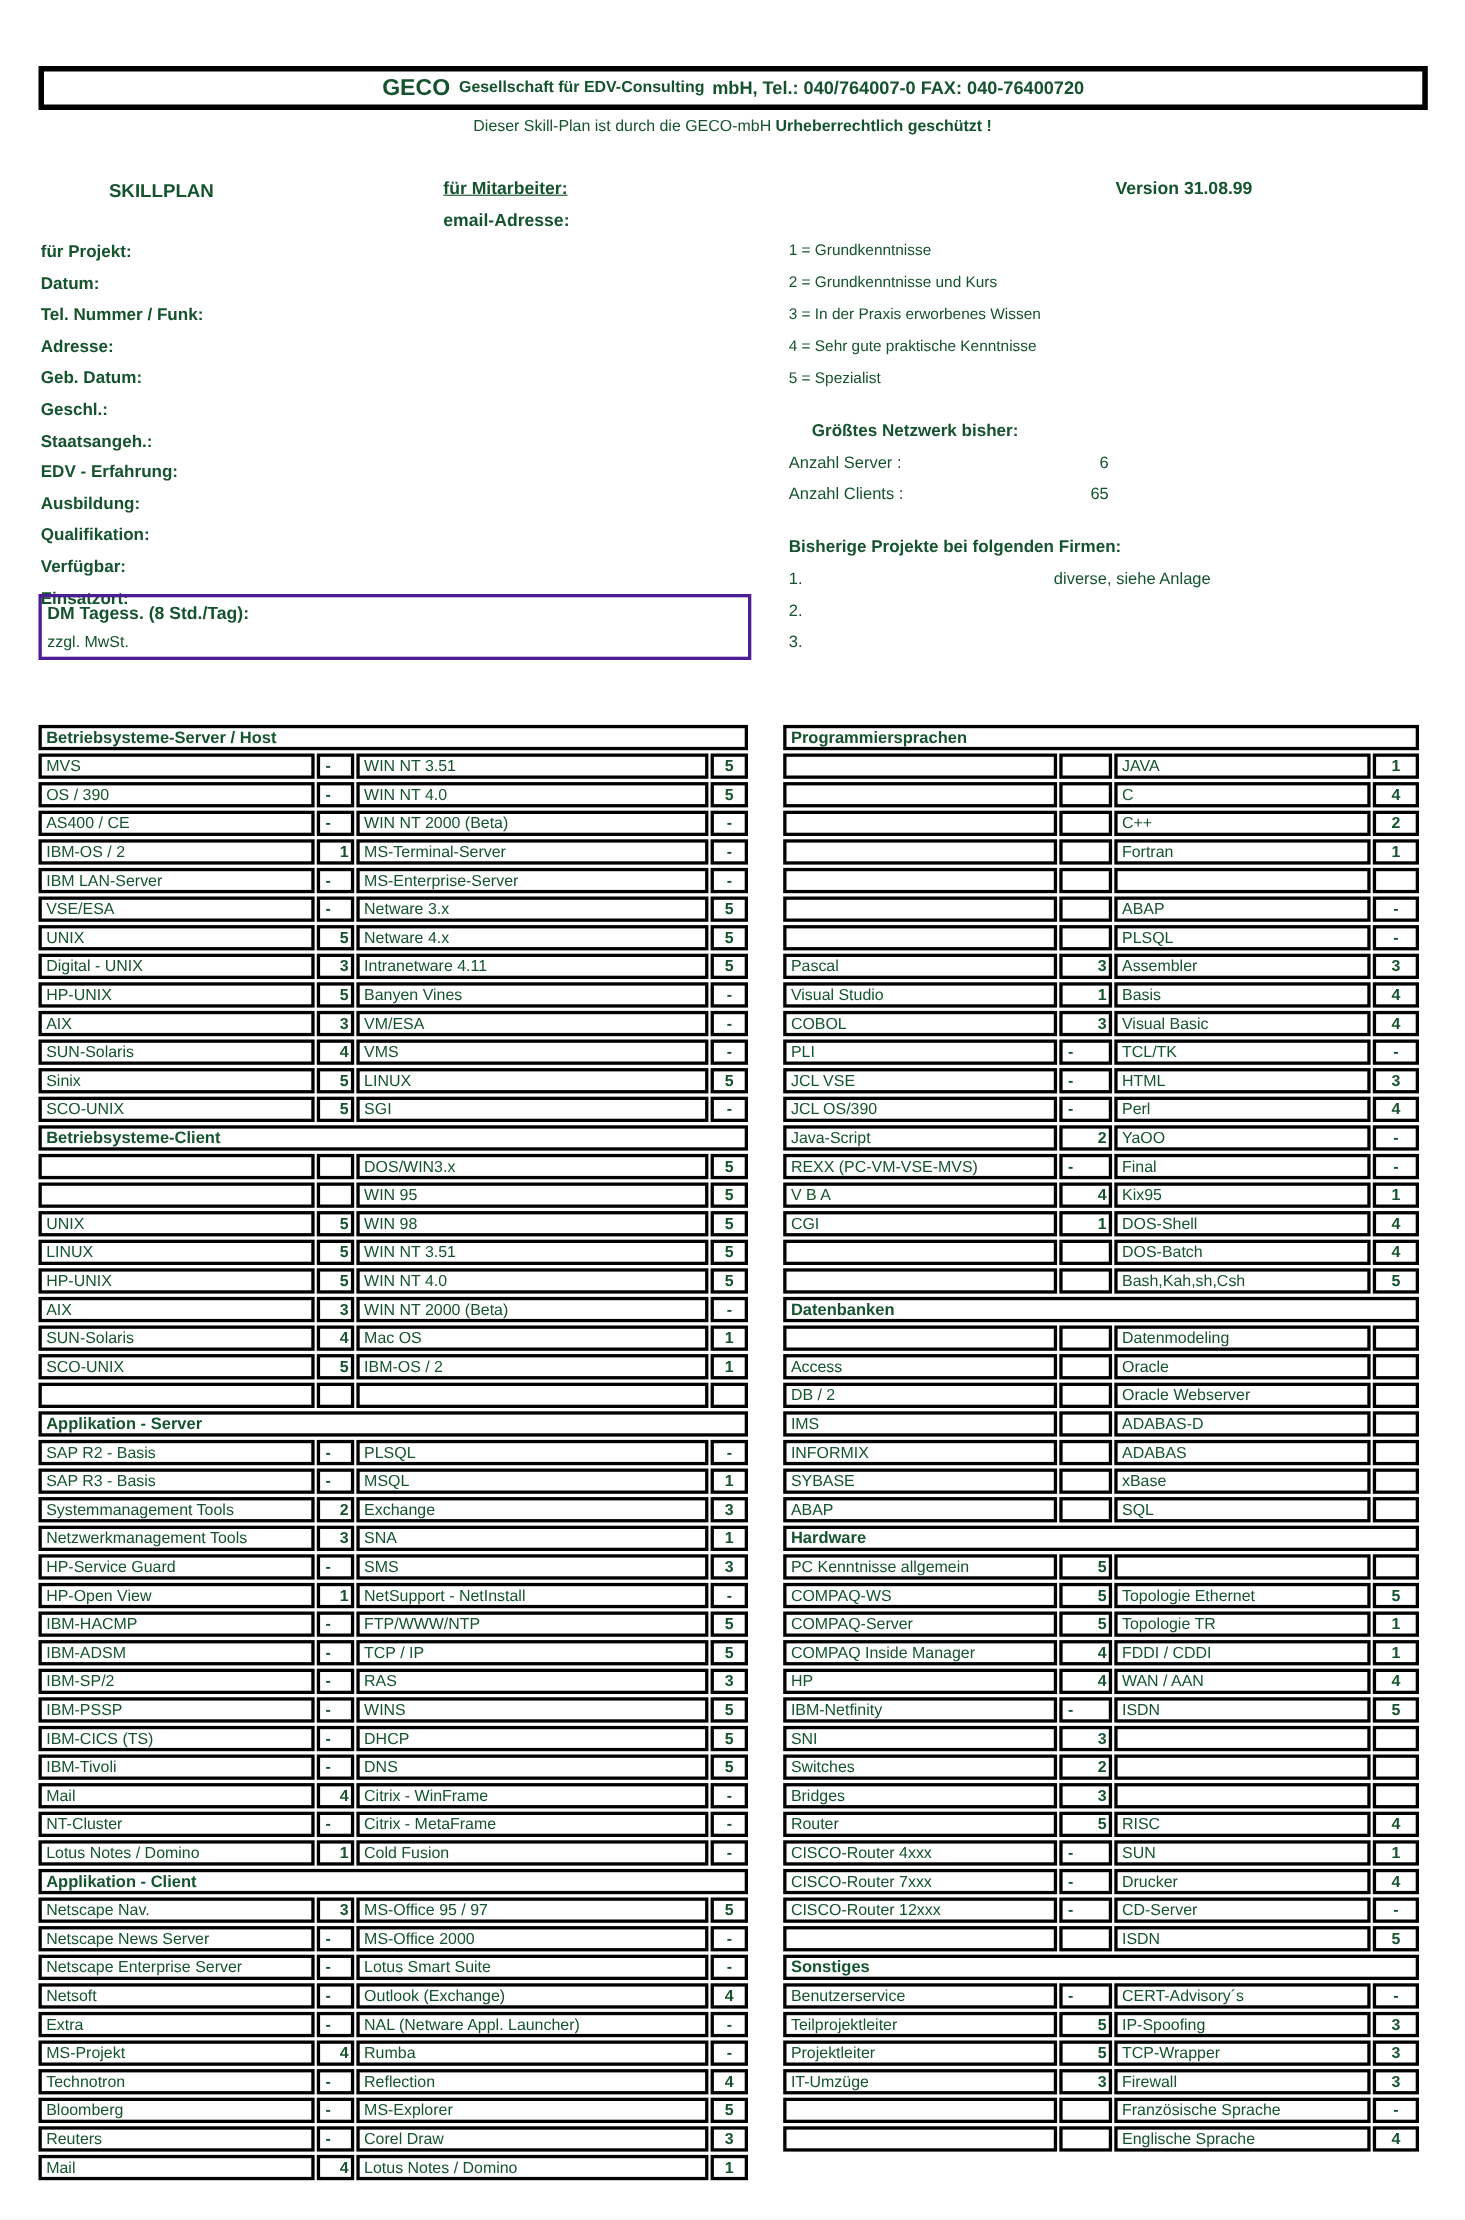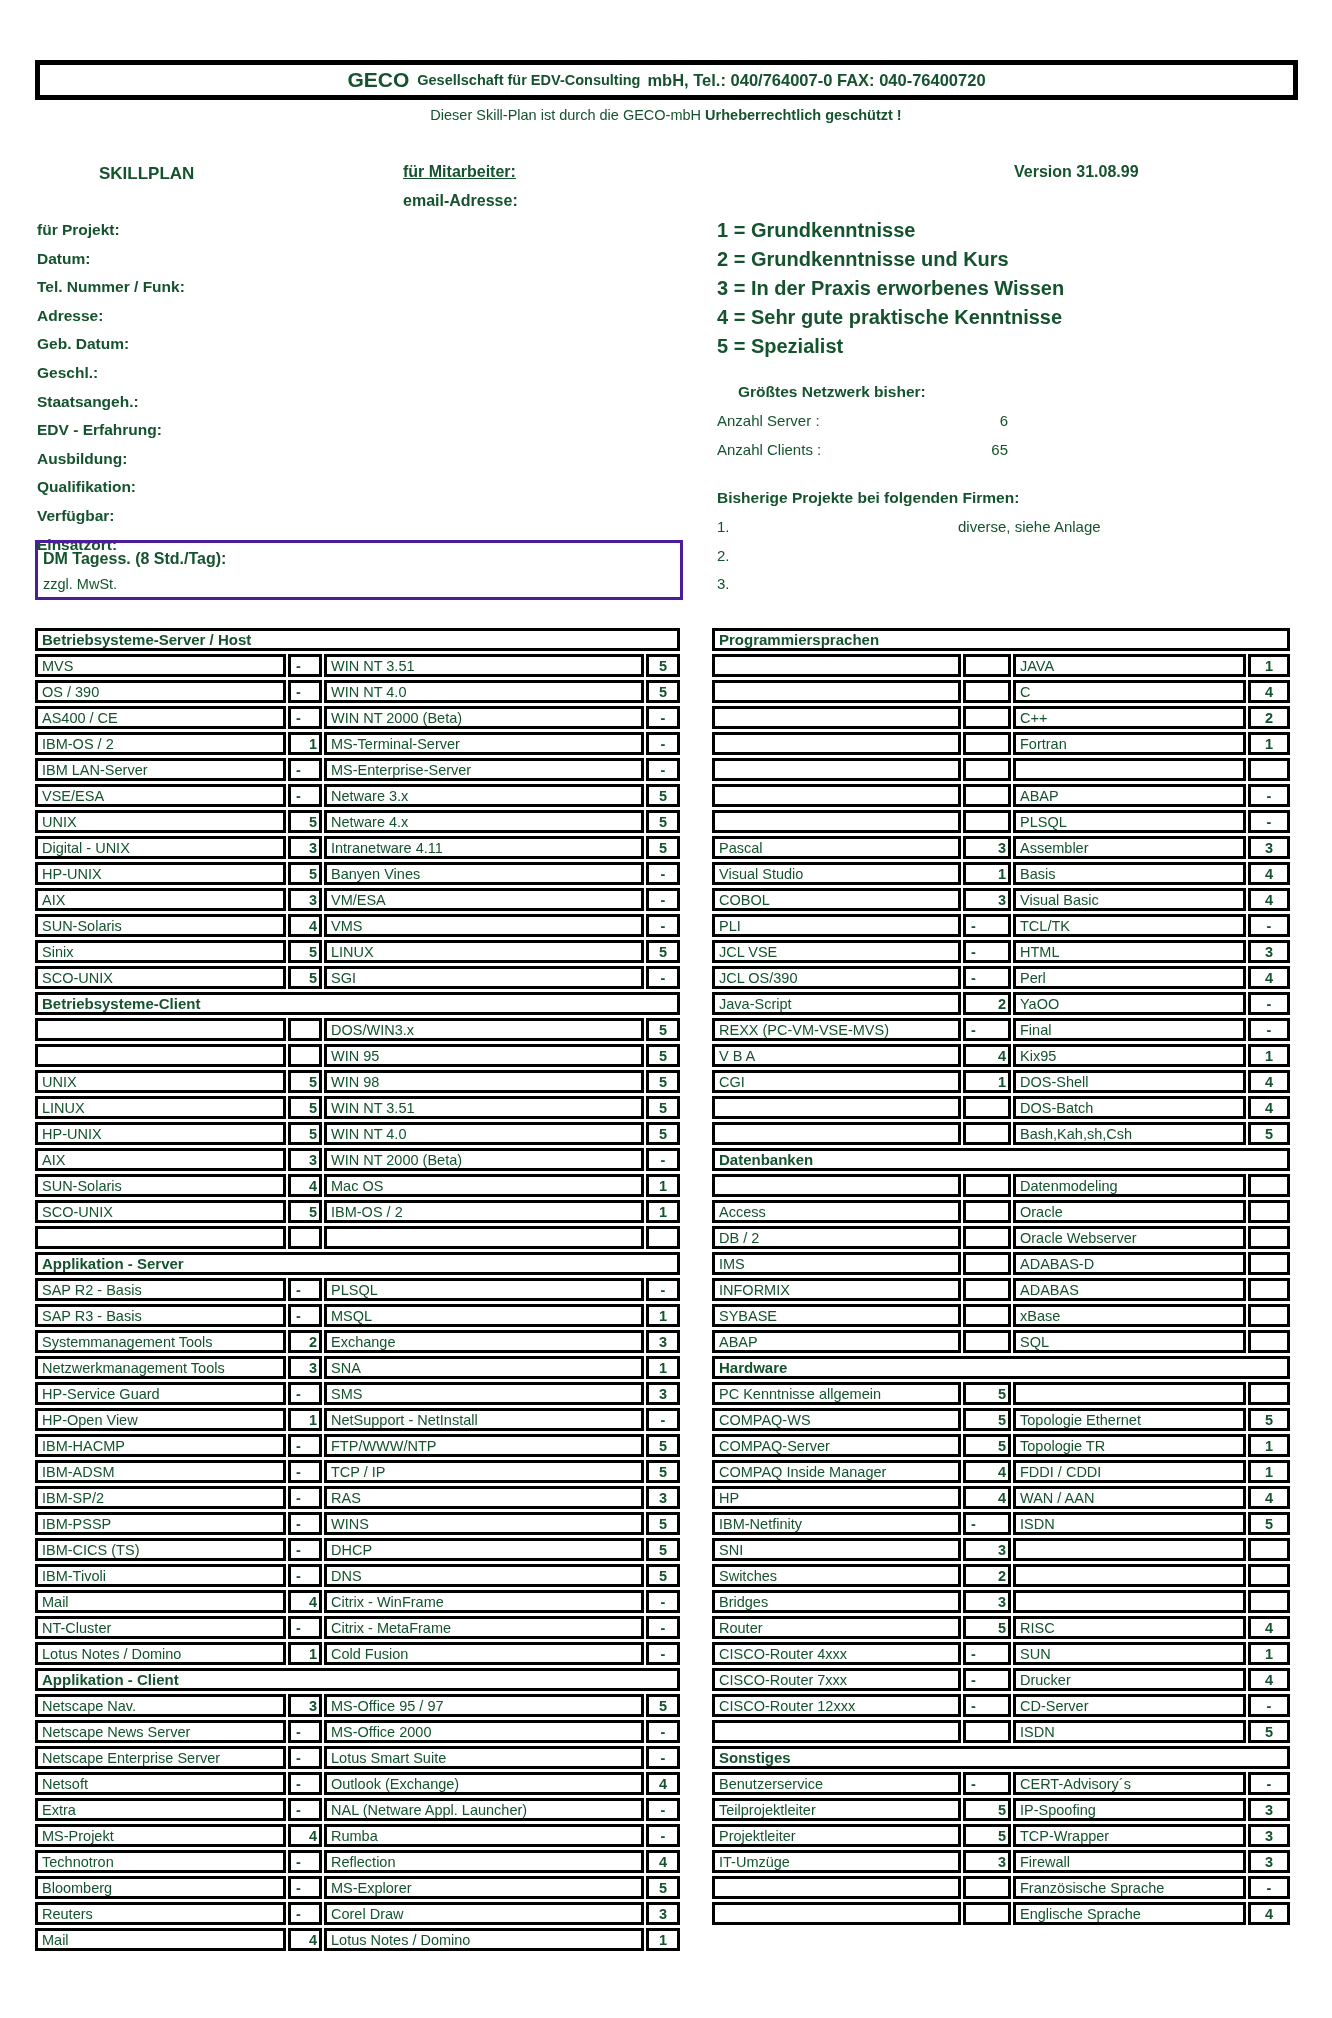--- a/index.html
+++ b/index.html
@@ -16,34 +16,34 @@
   #copyright .cr-bold{font-weight:bold;}
   #skillplan{left:99px;top:164px;font-size:17px;font-weight:bold;}
   #fuer-mitarbeiter{left:403px;top:163px;font-size:16px;font-weight:bold;text-decoration:underline;}
   #version{left:1014px;top:163px;font-size:16px;font-weight:bold;}
   #email{left:403px;top:192px;font-size:16px;font-weight:bold;}
   
   #form-labels{left:37px;top:221px;}
   #form-labels div{height:28.6px;font-weight:bold;font-size:15.5px;}
   
   #legend{left:717px;top:219px;}
-  #legend div{height:29px;font-weight:bold;font-size:20px;}
+  #legend div{height:29px;font-weight:normal;font-size:14px;}
   #network-title{left:717px;top:383px;font-weight:bold;font-size:15.5px;margin-left:21px;}
   .net-row{left:717px;width:291px;font-size:15px;}
   .net-row .net-val{position:absolute;right:0;top:0;text-align:right;}
   #projects-title{left:717px;top:489px;font-weight:bold;font-size:15.5px;}
   .proj-num{left:717px;font-size:15px;}
   .proj-text{left:958px;font-size:15px;text-align:center;}
   
   #dm-box{left:35px;top:540px;width:648px;height:60px;border:3px solid #4c1d95;box-sizing:border-box;
           padding:3px 5px 0 5px;}
   #dm-line1{font-size:16px;font-weight:bold;line-height:26px;}
   #dm-line2{font-size:14.5px;line-height:24px;}
   
-  .skill-table{position:absolute;top:628px;display:grid;grid-auto-rows:23px;row-gap:3px;column-gap:2px;}
+  .skill-table{position:absolute;top:659px;display:grid;grid-auto-rows:23px;row-gap:3px;column-gap:2px;}
   #left-table{left:35px;grid-template-columns:251px 34px 320px 34px;}
   #right-table{left:712px;grid-template-columns:249px 48px 233px 42px;}
   .cell{border:3px solid #000;box-sizing:border-box;font-size:14.5px;line-height:16px;
         padding:0 4px;display:flex;align-items:center;overflow:hidden;white-space:nowrap;}
   .cell.sec{grid-column:1/5;font-weight:bold;font-size:15px;}
   .cell.num{justify-content:flex-end;font-weight:bold;padding-right:2px;}
   .cell.dash{font-weight:bold;padding-left:5px;}
   .cell.center{justify-content:center;font-weight:bold;padding:0;}
 </style>
 </head>

